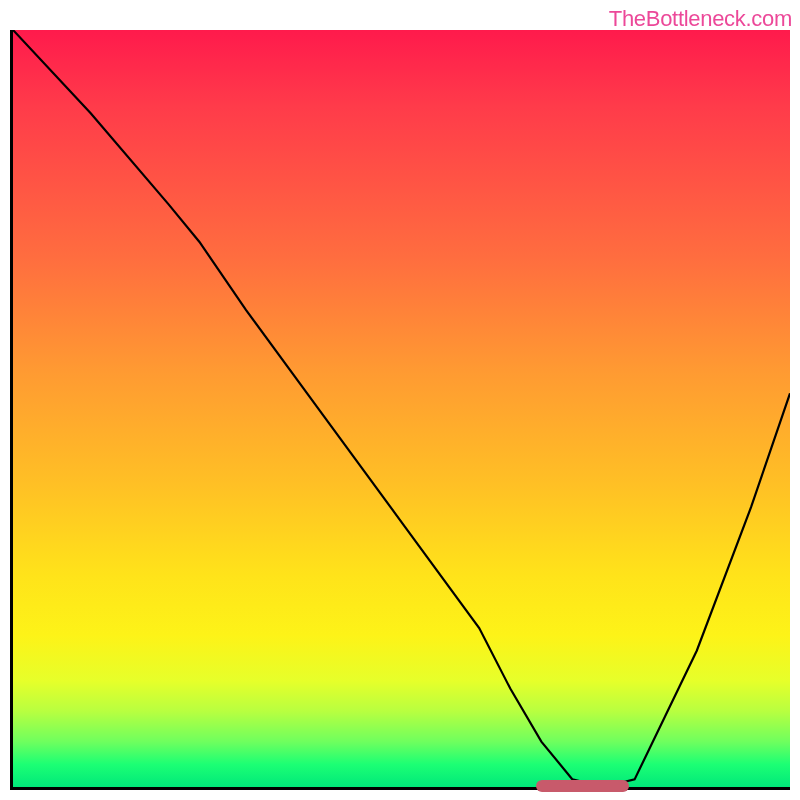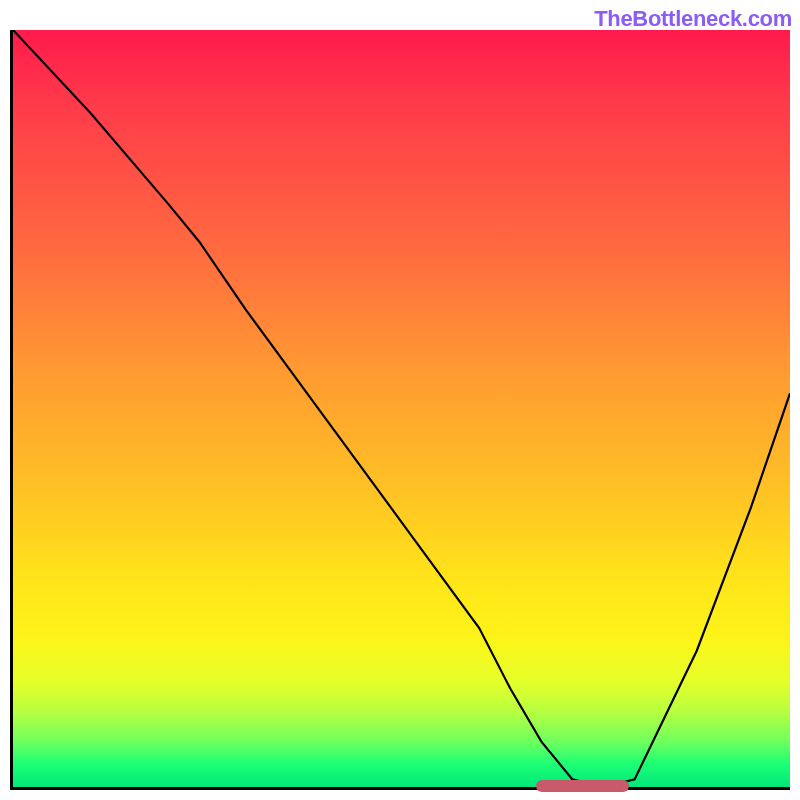--- a/index.html
+++ b/index.html
@@ -48,22 +48,22 @@
     left: 0;
     top: 0;
     width: 100%;
     height: 100%;
   }
   .watermark {
     position: absolute;
     top: 6px;
     right: 8px;
     font-size: 22px;
-    font-weight: 700;
-    color: #8b5cf6;
+    font-weight: 400;
+    color: #ec4899;
     letter-spacing: -0.3px;
     user-select: none;
   }
   .marker {
     position: absolute;
     height: 12px;
     border-radius: 6px;
     background: #c85a6b;
   }
 </style>

